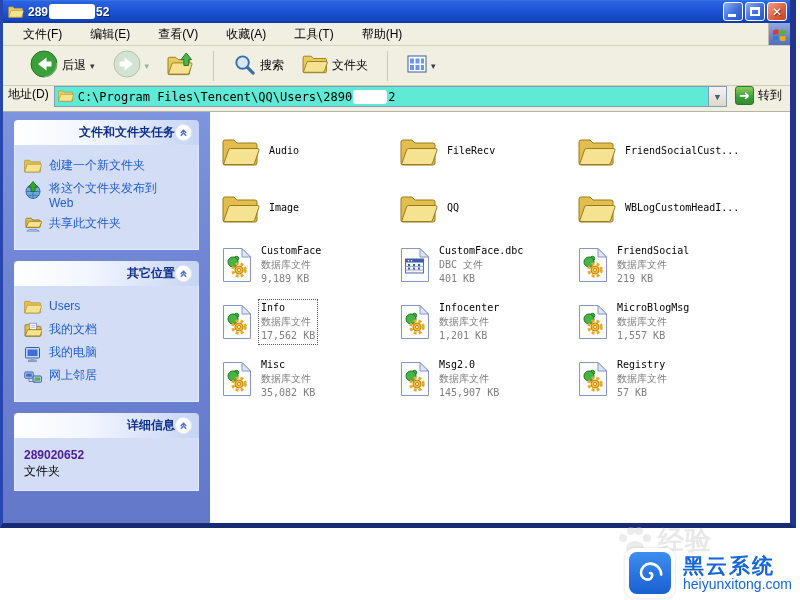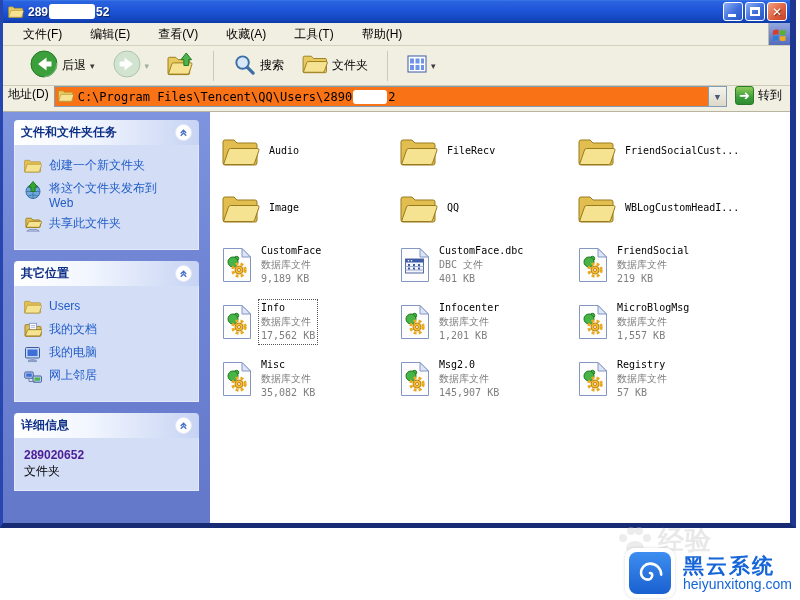--- a/index.html
+++ b/index.html
@@ -40,40 +40,40 @@
   .tb-btn { display:flex; align-items:center; gap:4px; padding:2px 4px; border-radius:3px; cursor:default; }
   .tb-btn.disabled { opacity:.9; }
   .tb-label { font-size:12px; color:#000; }
   .caret { font-size:9px; color:#3a3a3a; }
   .caret.dim { color:#9aa89a; }
   .tb-sep { width:1px; height:30px; background:#CDC9B3; margin:0 5px; }
 
   .addressbar { height:26px; flex:0 0 26px; background:#F1EFE2; border-bottom:1px solid #B8B4A0;
     display:flex; align-items:flex-start; padding:0 5px; gap:5px; }
   .addr-label { color:#000; }
-  .addr-input { flex:1; height:21px; background:#f97316; border:1px solid #7F9DB9;
+  .addr-input { flex:1; height:21px; background:#5eead4; border:1px solid #7F9DB9;
     display:flex; align-items:center; padding:0 0 0 3px; gap:4px;
     font-family:"DejaVu Sans Mono",monospace; font-size:12px; }
   .addr-text { display:flex; align-items:center; white-space:nowrap; overflow:hidden; }
   .addr-drop { margin-left:auto; width:18px; height:19px; background:linear-gradient(180deg,#F4F3EE,#DDD9C8);
     border-left:1px solid #7F9DB9; display:flex; align-items:center; justify-content:center; color:#4A5A78; font-size:9px; }
   .go-btn { display:flex; align-items:center; gap:4px; padding:0 3px; cursor:default; }
   .go-ico { width:19px; height:19px; border-radius:3px; border:1px solid #2A7A2A;
     background:linear-gradient(180deg,#8CCB57,#3D9E3D 60%,#2F8C2F); color:#fff; font-weight:bold;
     display:flex; align-items:center; justify-content:center; font-size:13px; }
 
   
   .main { flex:1; display:flex; background:#fff; overflow:hidden; }
 
   .sidebar { width:207px; flex:0 0 207px; padding:8px 11px; overflow:hidden;
     background:linear-gradient(180deg,#7E94DE 0%,#6F85D4 40%,#6478CA 100%); }
   .panel { margin-bottom:11px; }
   .panel-header { height:25px; border-radius:4px 4px 0 0; padding:0 7px;
     background:linear-gradient(90deg,#FFFFFF 0%,#F2F6FE 40%,#C6D3F3 100%);
-    display:flex; align-items:center; justify-content:space-between;
+    display:flex; align-items:center; justify-content:flex-end;
     color:#0D2F87; font-weight:bold; font-size:12px; cursor:default; }
   .chev { width:17px; height:17px; border-radius:50%; background:#fff; border:1px solid #E2E8F8;
     display:flex; align-items:center; justify-content:center; }
   .panel-body { background:#D3DDF6; border:1px solid #E4EAFB; border-top:none; padding:8px 6px 10px 9px; }
   .s-item { display:flex; align-items:flex-start; gap:7px; margin:5px 0; color:#215DC6; cursor:pointer; }
   .s-item .s-ico { flex:0 0 18px; width:18px; height:18px; }
   .s-item .s-lbl { max-width:132px; line-height:15px; }
   .d-name { font-weight:bold; color:#4c1d95; margin:2px 0 1px; }
   .d-type { color:#000; }
 

